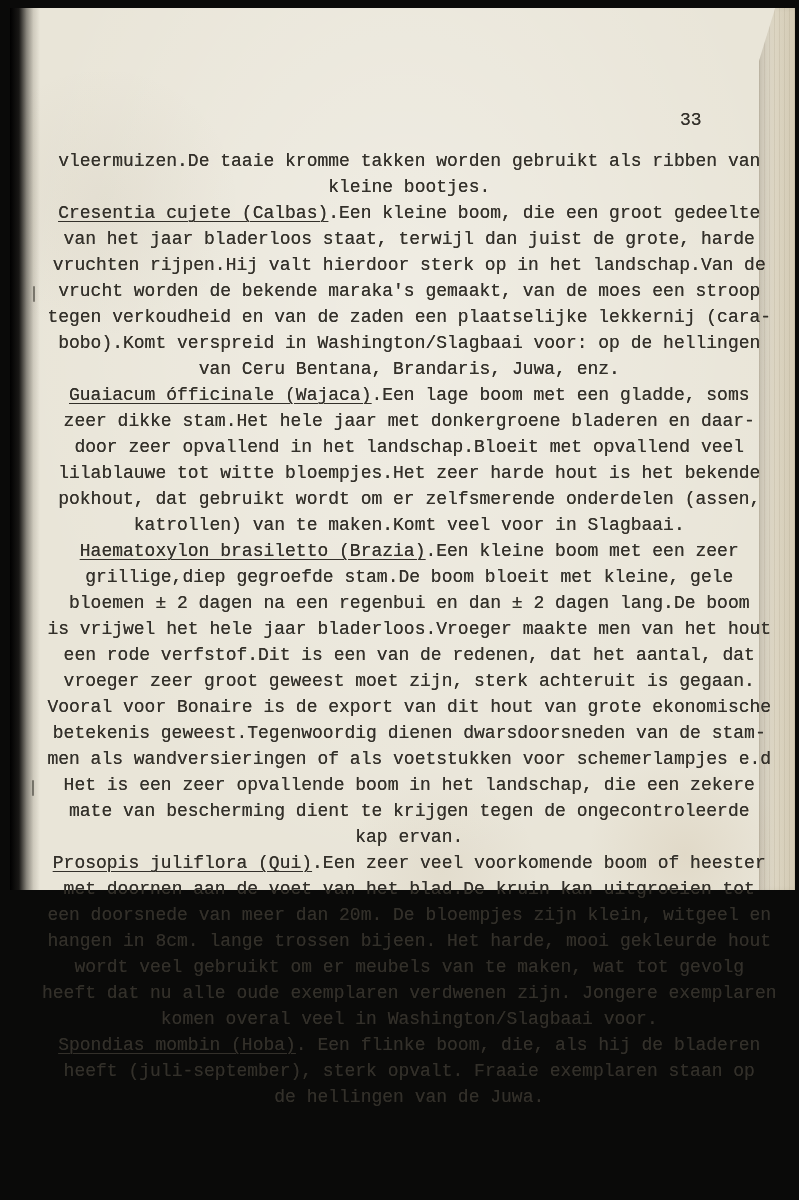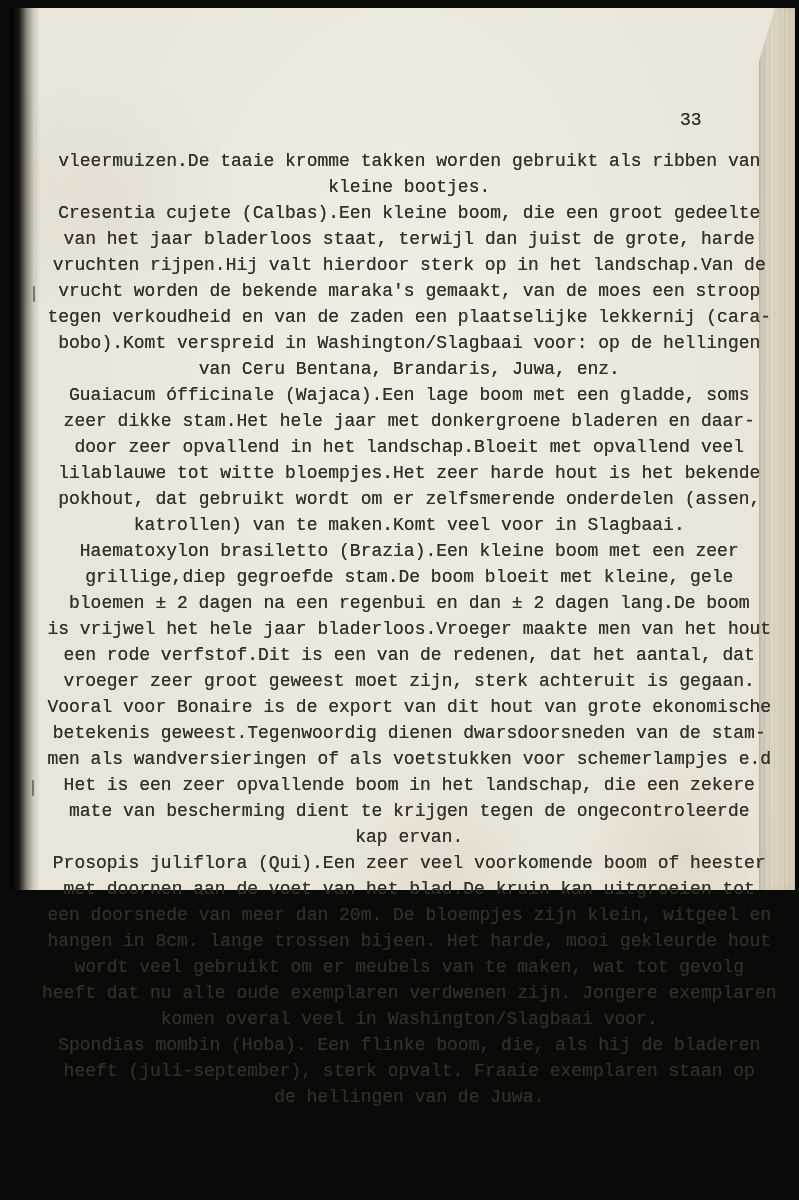--- a/index.html
+++ b/index.html
@@ -71,20 +71,21 @@
     line-height: 26px;
     color: #33302a;
     white-space: pre;
     text-shadow: 0 0 0.5px rgba(45,42,36,0.85);
   }
   .line {
     height: 26px;
     text-align: center;
   }
   .head {
+    text-decoration: underline;
     text-underline-offset: 3px;
     text-decoration-thickness: 1.3px;
   }
   
   .mark {
     position: absolute;
     width: 2px;
     background: rgba(50,47,40,0.55);
     border-radius: 1px;
   }

